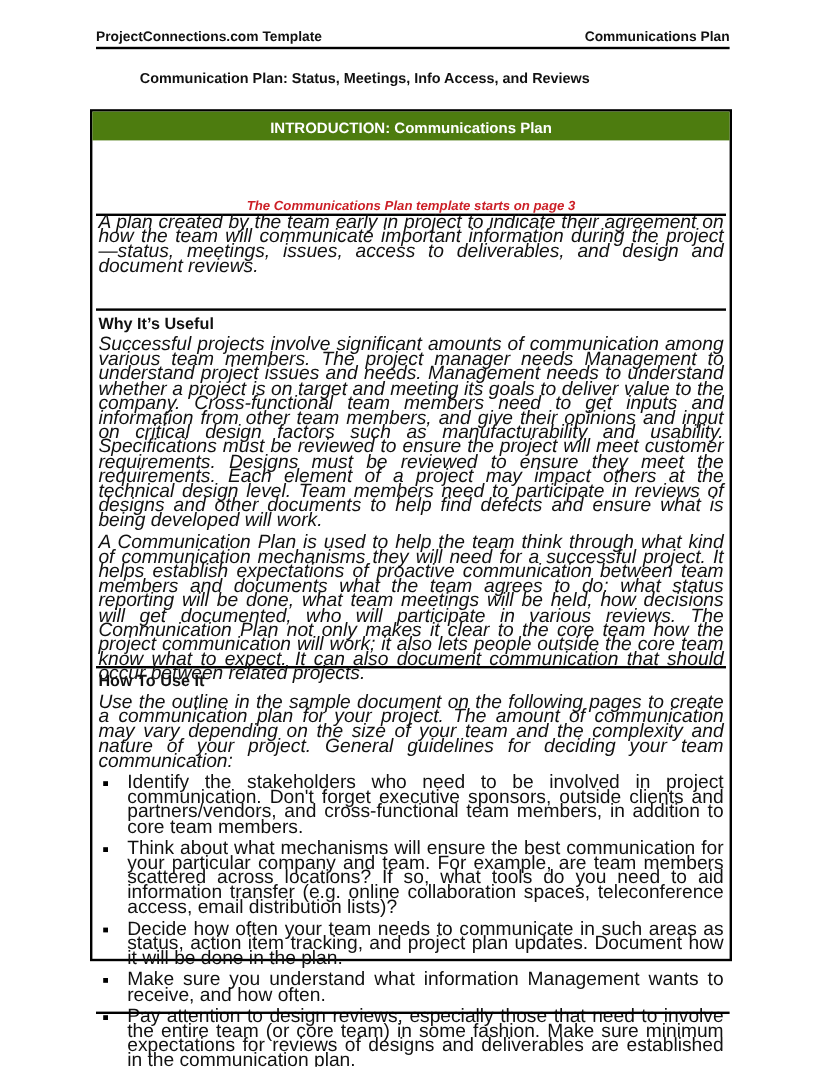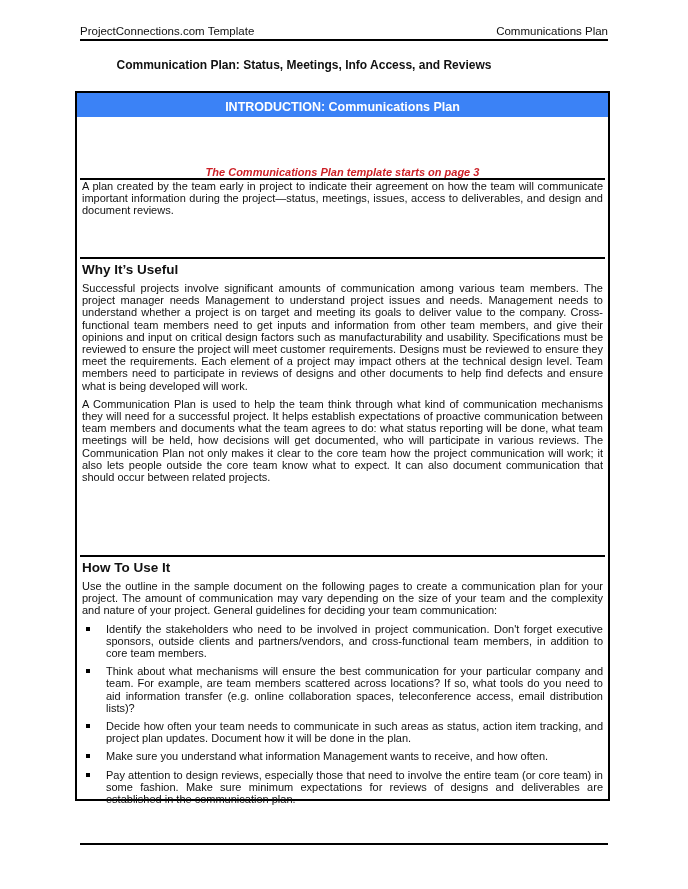--- a/index.html
+++ b/index.html
@@ -3,49 +3,50 @@
 <meta charset="utf-8">
 <style>
   html, body { margin: 0; padding: 0; background: #ffffff; }
   body {
     width: 688px; height: 889px; position: relative; overflow: hidden;
     font-family: "Liberation Sans", sans-serif; color: #111;
   }
   .page-header {
     position: absolute; left: 80px; top: 25px; width: 528px;
     display: flex; justify-content: space-between; align-items: flex-end;
-    font-size: 11.5px; font-weight: normal; padding-bottom: 2px;
+    font-size: 11.5px; font-weight: bold; padding-bottom: 2px;
     border-bottom: 2px solid #000;
   }
   .doc-title {
     position: absolute; left: 0; top: 58px; width: 608px; text-align: center;
     font-size: 12px; font-weight: bold;
   }
   .intro-box {
     position: absolute; left: 75px; top: 91px; width: 535px; height: 710px;
     border: 2px solid #000; box-sizing: border-box;
   }
   .intro-bar {
-    background: #3b82f6; color: #fff; text-align: center;
+    background: #4d7c0f; color: #fff; text-align: center;
     font-size: 12.5px; font-weight: bold; height: 24px; line-height: 28px;
   }
   .intro-note {
     text-align: center; color: #cc1f26; font-style: italic; font-weight: bold;
     font-size: 11px; padding-top: 5px; padding-bottom: 0; margin-top: 44px;
   }
   .section { padding: 0 5px 0 5px; }
   .section-divider { border-top: 2px solid #000; margin: 0 3px 0 3px; }
   .section-heading { font-size: 13.5px; font-weight: bold; margin: 3px 0 5px 0; }
   .para {
-    font-size: 11px; line-height: 12.2px; text-align: justify;
+    font-size: 16px; line-height: 12.2px; text-align: justify;
     margin: 0 0 6px 0;
+    font-style: italic;
   }
   .bullets { list-style: none; margin: 0; padding: 0; }
   .bullets li {
-    position: relative; padding-left: 24px; font-size: 11px; line-height: 12.2px;
+    position: relative; padding-left: 24px; font-size: 16px; line-height: 12.2px;
     text-align: justify; margin-bottom: 6px;
   }
   .bullet-mark {
     position: absolute; left: 4px; top: 4px; width: 4px; height: 4px; background: #000;
   }
   .page-footer {
     position: absolute; left: 80px; top: 843px; width: 528px;
     border-top: 2px solid #000; padding-top: 3px; font-size: 9.8px; line-height: 12px;
   }
   .footer-row { display: flex; justify-content: space-between; }

